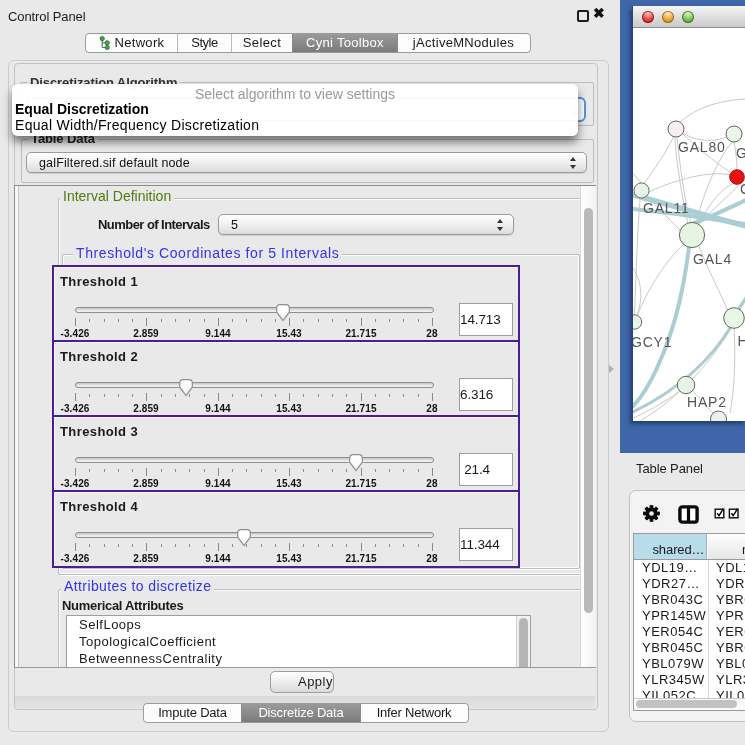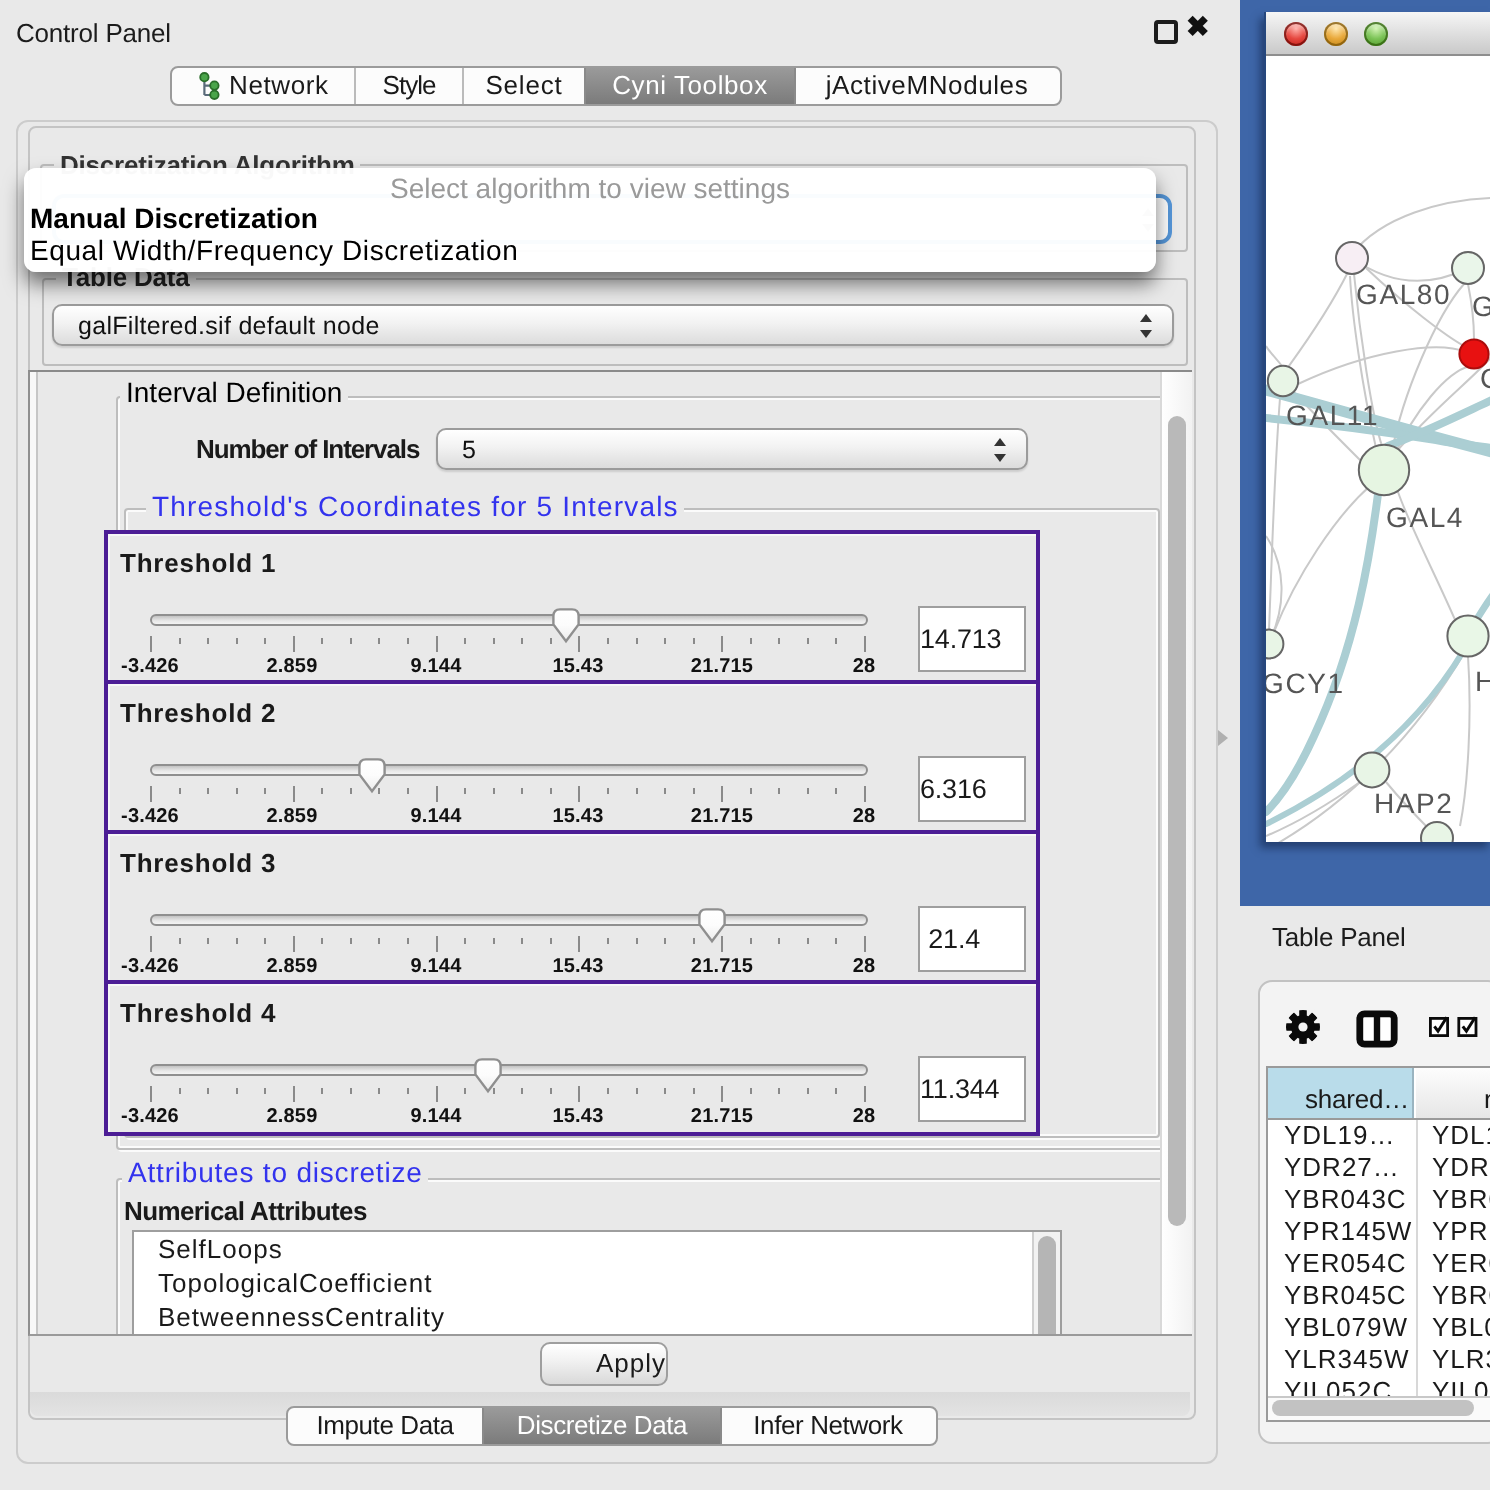--- a/index.html
+++ b/index.html
@@ -53,21 +53,21 @@
   <div class="abs" style="left:21px;top:139px;width:571px;height:42px;border:1px solid #bdbdbd;border-radius:2px"></div>
   <div class="gtitle" style="left:28px;top:132px;font-weight:bold;color:#222">Table Data</div>
   <div class="combo" style="left:26px;top:152px;width:559px;height:19px">
     <span class="ctext">galFiltered.sif default node</span>
     <span class="arrows" style="right:8px"></span>
   </div>
 
   <div class="abs" id="viewport" style="left:14px;top:185px;width:581px;height:481px;border-top:1px solid #8a8a8a;border-left:1px solid #8f8f8f;border-bottom:1px solid #9a9a9a;overflow:hidden;background:#e9e9e9;box-shadow:inset 3px 0 0 #f8f8f8, inset 4px 0 0 #c6c6c6">
 
     <div class="etched" style="left:43px;top:12px;width:524px;height:375px"></div>
-    <div class="gtitle" style="left:45px;top:4px;color:#000000;font-size:14px;letter-spacing:0">Interval Definition</div>
+    <div class="gtitle" style="left:45px;top:4px;color:#4d7c0f;font-size:14px;letter-spacing:0">Interval Definition</div>
 
     <div class="abs" style="left:83px;top:31px;font-weight:bold;letter-spacing:-0.55px">Number of Intervals</div>
     <div class="combo" style="left:203px;top:28px;width:294px;height:19px">
       <span class="ctext">5</span>
       <span class="arrows" style="right:8px"></span>
     </div>
 
     <div class="etched" style="left:47px;top:68px;width:516px;height:313px"></div>
     <div class="gtitle" style="left:58px;top:61px;color:#3333ee;font-size:14px;letter-spacing:0.6px">Threshold's Coordinates for 5 Intervals</div>
 
@@ -158,21 +158,21 @@
     </div>
 
     <div class="abs" style="right:0;top:0;width:15px;height:482px;background:linear-gradient(90deg,#ffffff,#f2f2f2);border-left:1px solid #d9d9d9"></div>
     <div class="abs" style="right:3.5px;top:22px;width:9px;height:405px;background:#b9b9b9;border-radius:4.5px"></div>
   </div>
 
   <div class="abs" style="left:270px;top:671px;width:62px;height:20px;border:1px solid #9e9e9e;border-radius:5px;background:linear-gradient(#ffffff,#f0f0f0 45%,#d9d9d9);text-align:right;line-height:20px;letter-spacing:0.5px">Apply</div>
 
   <div class="abs" style="left:12px;top:84px;width:566px;height:52px;background:rgba(255,255,255,0.97);border-radius:6px;box-shadow:0 6px 10px rgba(0,0,0,0.52);z-index:50">
     <div style="position:absolute;left:0;top:2px;width:100%;text-align:center;color:#9a9a9a;font-size:14px;letter-spacing:0">Select algorithm to view settings</div>
-    <div style="position:absolute;left:3px;top:17px;font-weight:bold;color:#000;font-size:14px;letter-spacing:0">Manual Discretization</div>
+    <div style="position:absolute;left:3px;top:17px;font-weight:bold;color:#000;font-size:14px;letter-spacing:0">Equal Discretization</div>
     <div style="position:absolute;left:3px;top:33px;color:#000;font-size:14px;letter-spacing:0.3px">Equal Width/Frequency Discretization</div>
   </div>
 
   <div class="abs" style="left:85px;top:33px;width:444px;height:18px;border:1px solid #9b9b9b;border-radius:4px;background:#fcfcfc;z-index:60;white-space:nowrap;letter-spacing:-0.2px">
     <div class="seg" style="width:91px;line-height:18px;letter-spacing:0.3px">
       <svg width="12" height="15" viewBox="0 0 12 15" style="vertical-align:-3px">
         <path d="M3.2,4 L3.2,12.5 M3.2,7.8 L8,7.8 M3.2,12.5 L8,12.5" fill="none" stroke="#5a6b7a" stroke-width="1.1"></path>
         <circle cx="3.2" cy="3.6" r="2.1" fill="#4aa54a" stroke="#2a6e2a" stroke-width="0.9"></circle>
         <circle cx="8.2" cy="7.8" r="2.1" fill="#4aa54a" stroke="#2a6e2a" stroke-width="0.9"></circle>
         <circle cx="8.2" cy="12.4" r="2.1" fill="#4aa54a" stroke="#2a6e2a" stroke-width="0.9"></circle>

